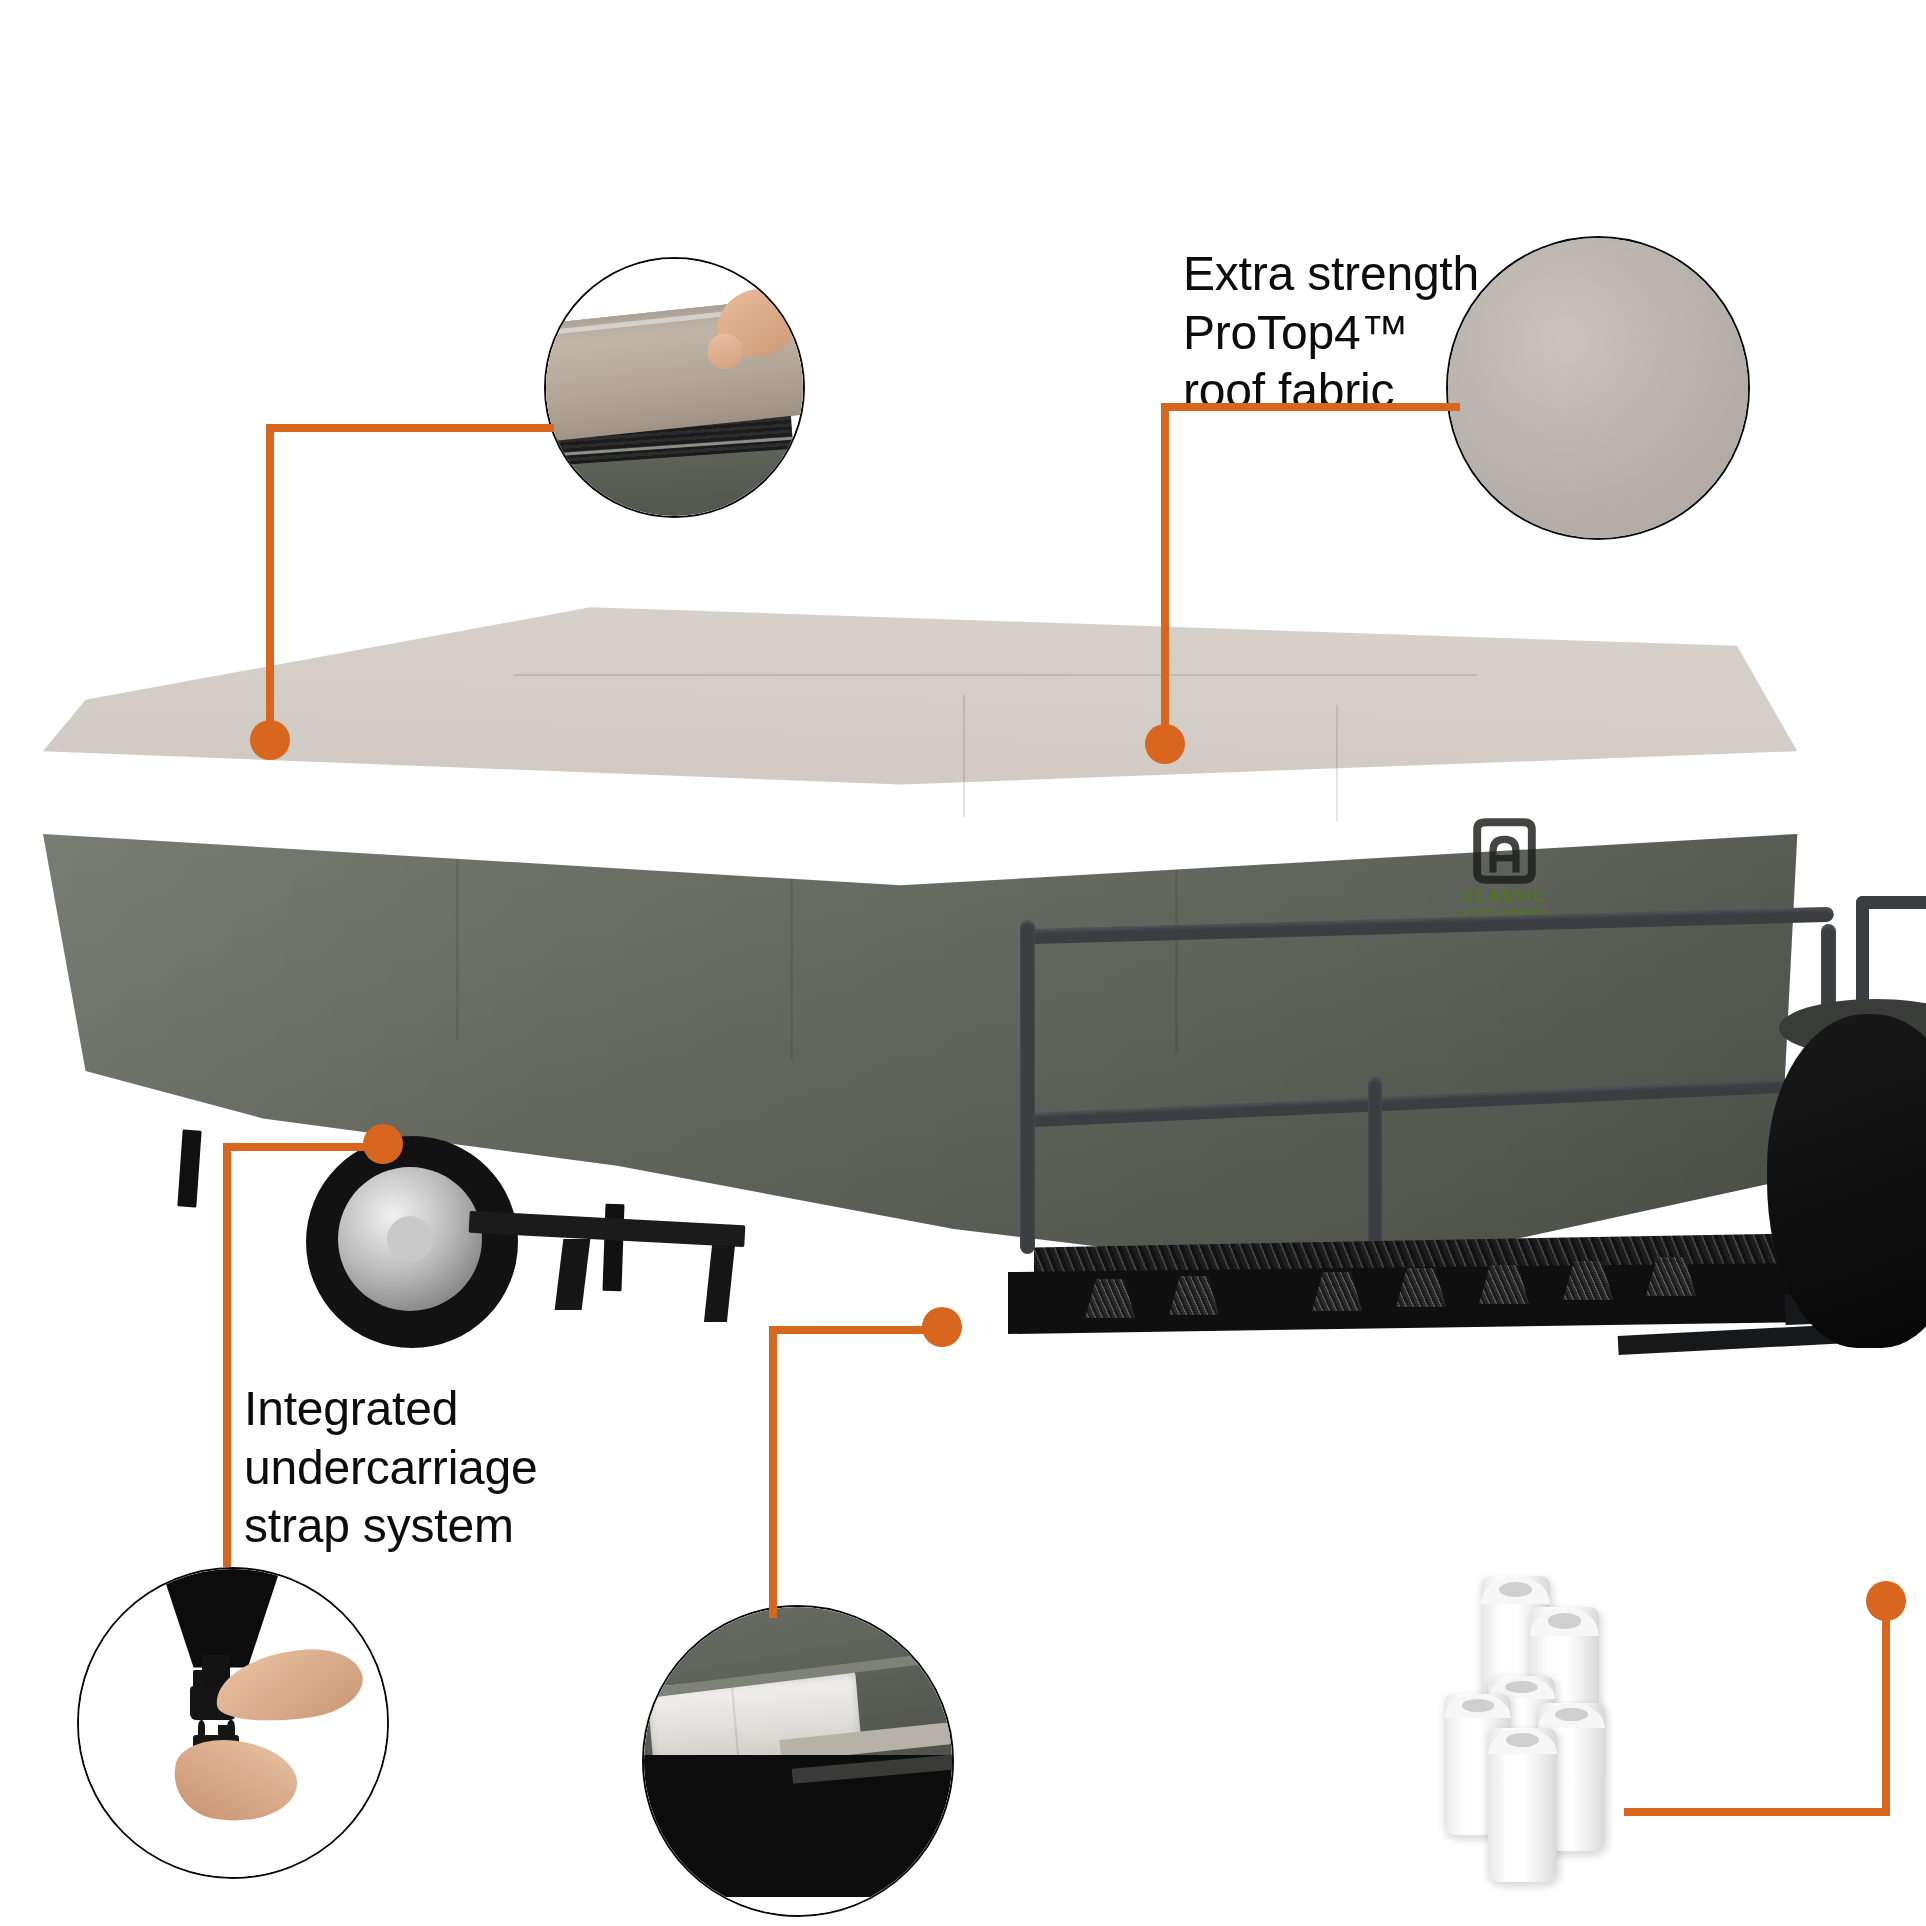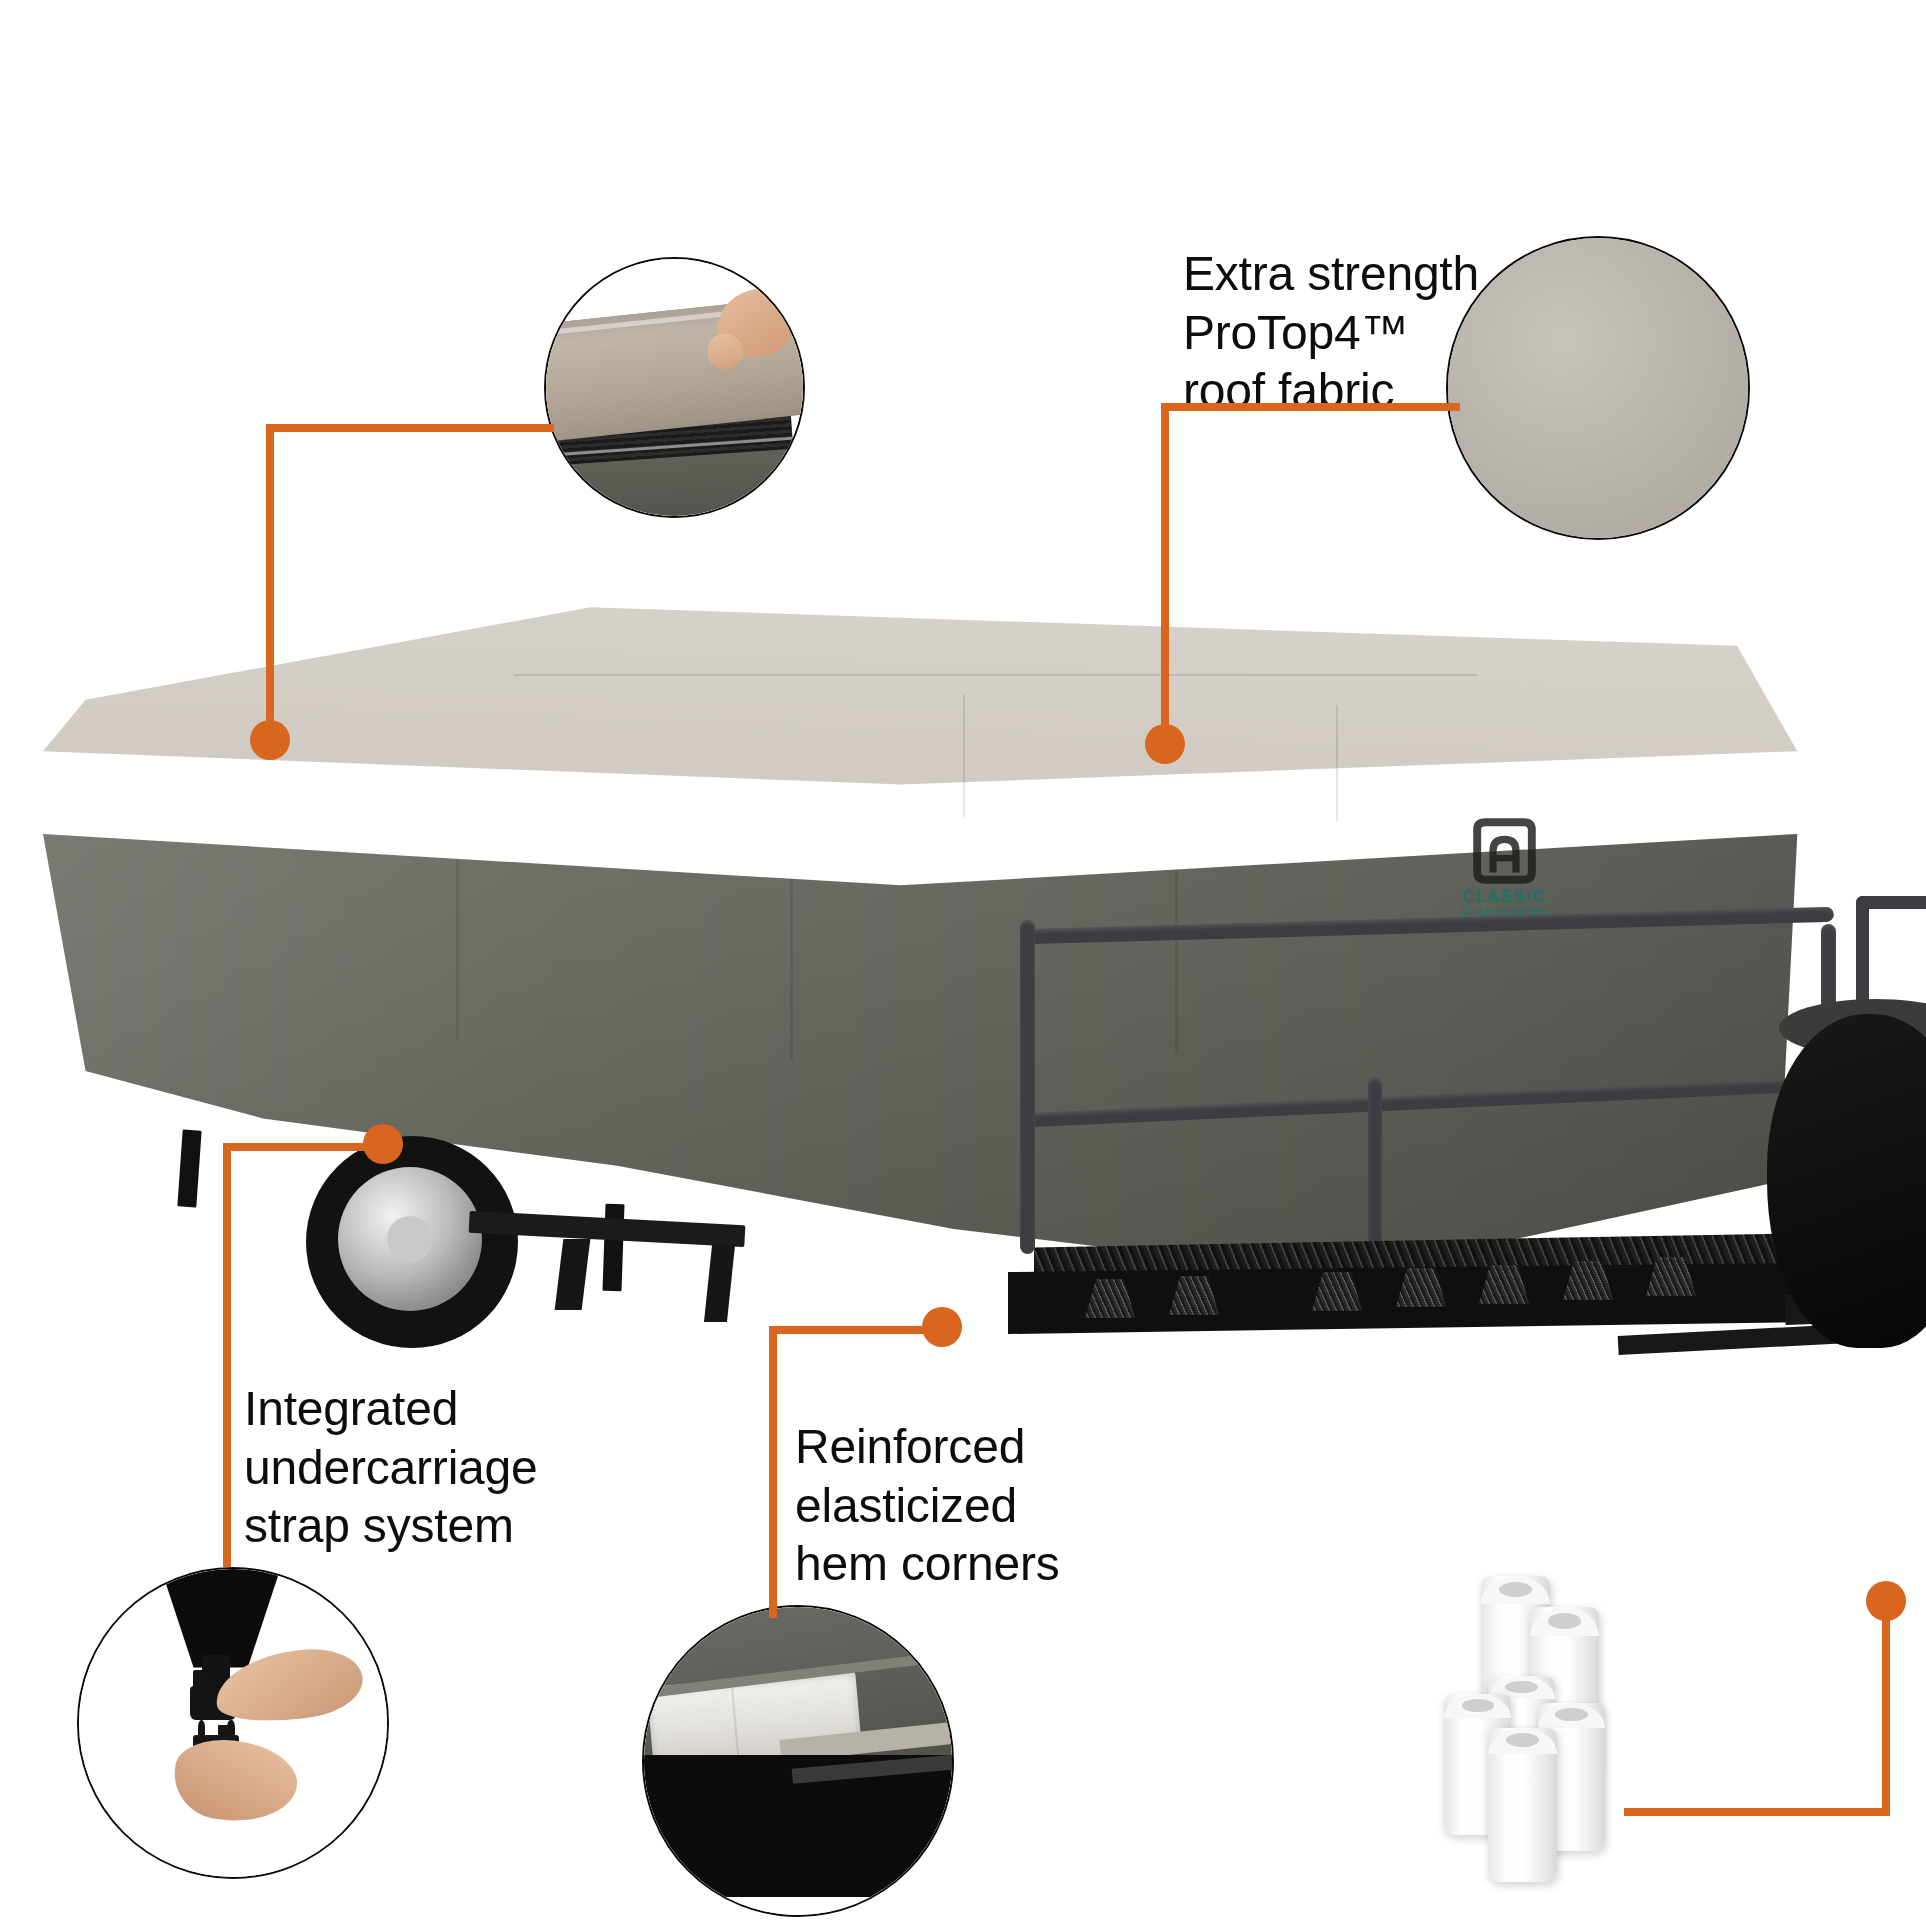--- a/index.html
+++ b/index.html
@@ -111,21 +111,21 @@
     background:linear-gradient(175deg,#74786e 0%,#6a6e65 40%,#5e6259 72%,#53574f 100%);
     clip-path:polygon(0.6% 30.0%, 49.0% 36.5%, 99.6% 30.0%, 98.6% 74.0%, 74.0% 86.0%,
                       52.0% 80.0%, 33.0% 72.0%, 13.0% 66.0%, 3.0% 60.0%);}
   .body-shade{position:absolute;inset:0;
     background:linear-gradient(100deg,rgba(255,255,255,.08) 0%,rgba(0,0,0,0) 32%,
                rgba(0,0,0,.10) 78%,rgba(0,0,0,.18) 100%);}
   .body-fold{position:absolute;background:rgba(0,0,0,.09);width:2.6px;}
 
   .logo{position:absolute;opacity:.82;}
   .logo-shield{width:100%;height:62%;position:relative;}
-  .logo-txt1,.logo-txt2{color:#0f766e;text-align:center;font-weight:700;letter-spacing:1.9px;}
+  .logo-txt1,.logo-txt2{color:#4d7c0f;text-align:center;font-weight:700;letter-spacing:1.9px;}
 
   .strap-hang{position:absolute;background:#111;border-radius:1.3px;}
 
   .wheel-tire{position:absolute;border-radius:50%;background:#121212;}
   .wheel-rim{position:absolute;border-radius:50%;
     background:radial-gradient(circle at 38% 34%,#f2f2f2,#b9b9b9 46%,#8f8f8f 72%,#6f6f6f 100%);}
   .wheel-hub{position:absolute;border-radius:50%;background:#c9c9c9;}
 
   .axle{position:absolute;background:#1b1b1b;border-radius:1.9px;}
   .chock{position:absolute;background:#161616;}
@@ -256,23 +256,20 @@
     <div class="buckle-fem"></div>
     <div class="prong"></div>
     <div class="hand-top"></div>
     <div class="hand-bot"></div>
   </div>
 
   <div class="lead lead-h" style="left:223px;top:1143px;width:161px;"></div>
   <div class="lead lead-v" style="left:223px;top:1143px;height:424px;"></div>
   <div class="dot" style="left:363px;top:1124px;"></div>
 
-  <div class="callout-text" style="left:795px;top:1418px;width:302px;">Reinforced
-elasticized
-hem corners</div>
 
   <div class="circ" style="left:642px;top:1605px;width:308px;height:308px;">
     <div class="hem-bg"></div>
     <div class="hem-gray"></div>
     <div class="hem-white"></div>
     <div class="hem-bind"></div>
     <div class="hem-frame"></div>
     <div class="hem-dark"></div>
     <div class="hem-rail"></div>
   </div>

